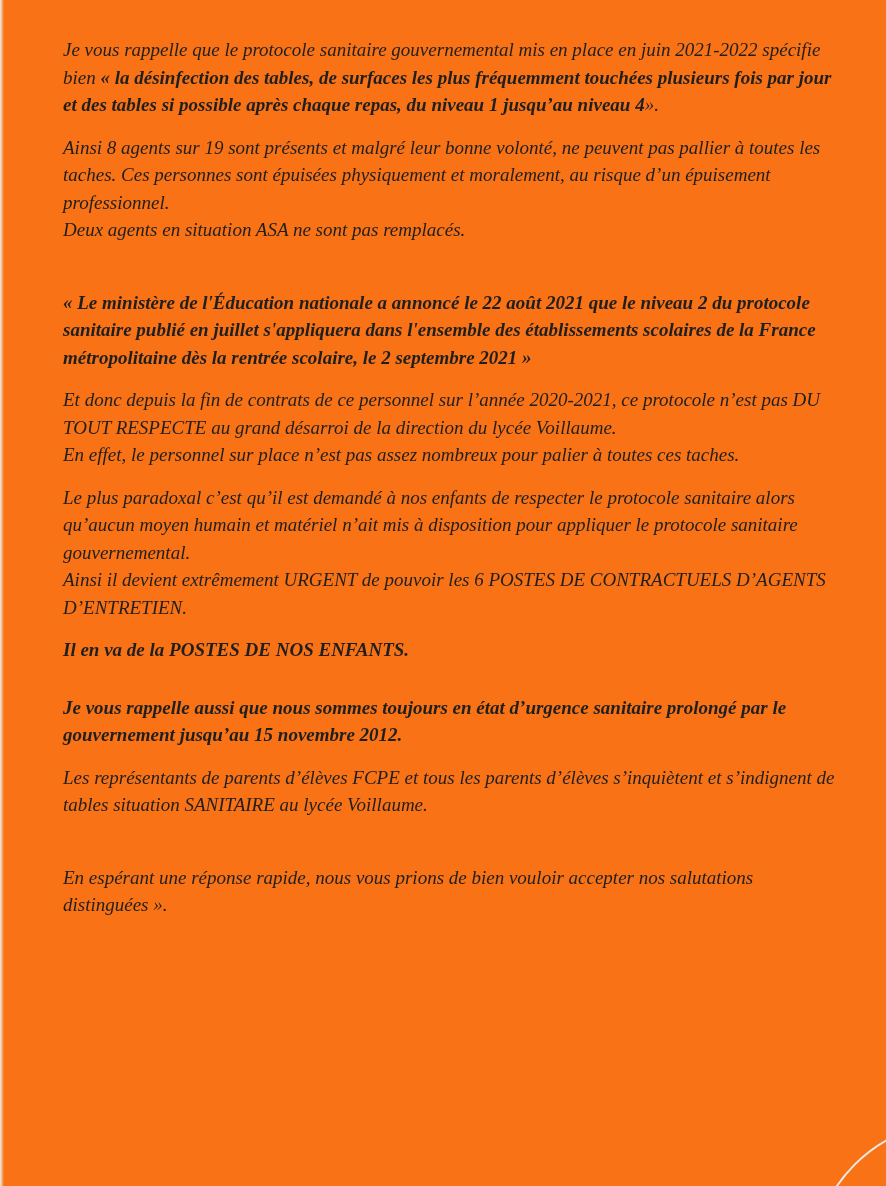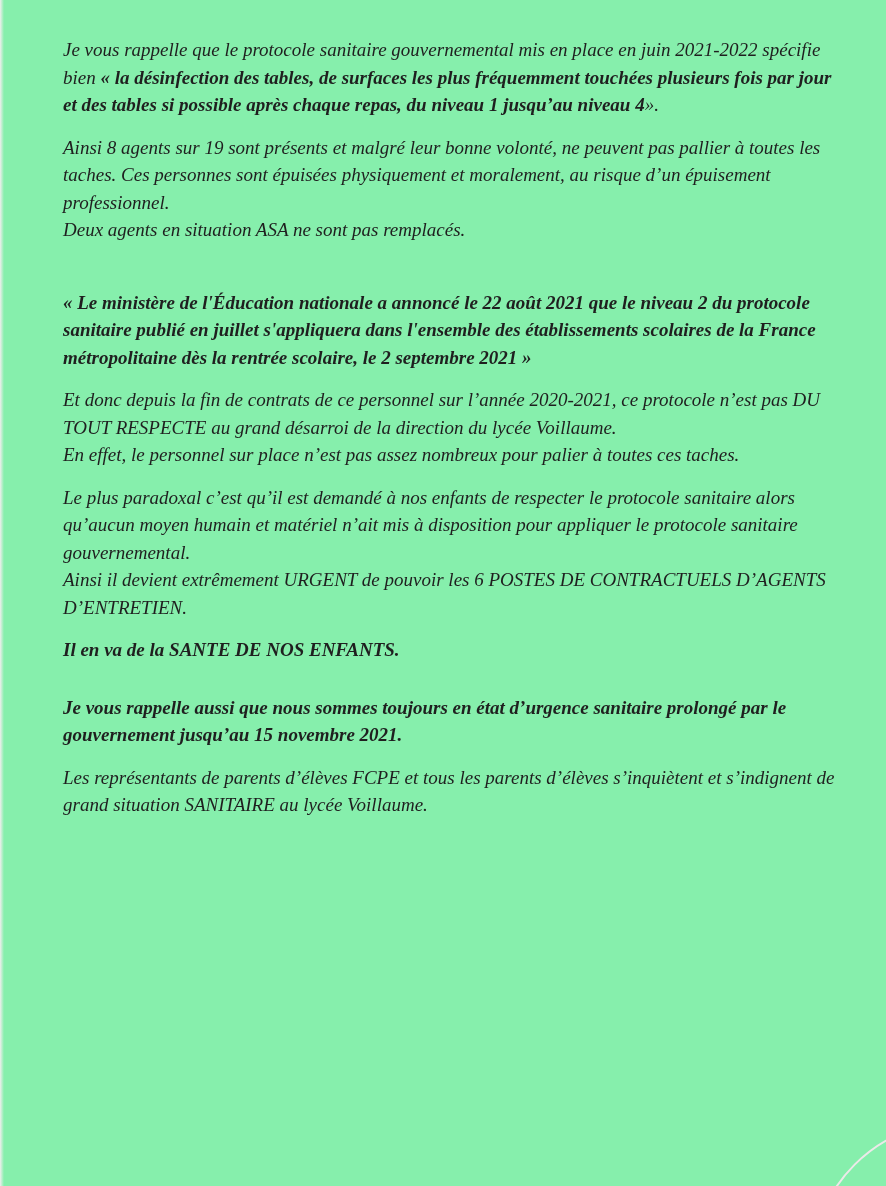--- a/index.html
+++ b/index.html
@@ -7,21 +7,21 @@
     width: 886px;
     height: 1186px;
     background: #ffffff;
     overflow: hidden;
     position: relative;
     font-family: "Liberation Serif", serif;
   }
   .page {
     position: absolute;
     inset: 0;
-    background: #86efac;
+    background: #f97316;
   }
   .edge-strip {
     position: absolute;
     left: 0; top: 0;
     width: 4px; height: 1186px;
     background: linear-gradient(to right, #efeeee, rgba(255,255,255,0));
   }
   .letter {
     position: absolute;
     left: 63px;
@@ -67,24 +67,25 @@
       <p class="blank"></p>
       <p class="blank"></p>
       <p><span class="b">« Le ministère de l'Éducation nationale a annoncé le 22 août 2021 que le niveau 2 du protocole sanitaire publié en juillet s'appliquera dans l'ensemble des établissements scolaires de la France métropolitaine dès la rentrée scolaire, le 2 septembre 2021 »</span></p>
       <p class="blank"></p>
       <p><span>Et donc depuis la fin de contrats de ce personnel sur l’année 2020-2021, ce protocole n’est pas DU TOUT RESPECTE au grand désarroi de la direction du lycée Voillaume.
 En effet, le personnel sur place n’est pas assez nombreux pour palier à toutes ces taches.</span></p>
       <p class="blank"></p>
       <p><span>Le plus paradoxal c’est qu’il est demandé à nos enfants de respecter le protocole sanitaire alors qu’aucun moyen humain et matériel n’ait mis à disposition pour appliquer le protocole sanitaire gouvernemental.
 Ainsi il devient extrêmement URGENT de pouvoir les 6 POSTES DE CONTRACTUELS D’AGENTS D’ENTRETIEN.</span></p>
       <p class="blank"></p>
-      <p><span class="b">Il en va de la SANTE DE NOS ENFANTS.</span></p>
+      <p><span class="b">Il en va de la POSTES DE NOS ENFANTS.</span></p>
       <p class="blank"></p>
       <p class="blank"></p>
-      <p><span class="b">Je vous rappelle aussi que nous sommes toujours en état d’urgence sanitaire prolongé par le gouvernement jusqu’au 15 novembre 2021.</span></p>
+      <p><span class="b">Je vous rappelle aussi que nous sommes toujours en état d’urgence sanitaire prolongé par le gouvernement jusqu’au 15 novembre 2012.</span></p>
       <p class="blank"></p>
-      <p><span>Les représentants de parents d’élèves FCPE et tous les parents d’élèves s’inquiètent et s’indignent de grand situation SANITAIRE au lycée Voillaume.</span></p>
+      <p><span>Les représentants de parents d’élèves FCPE et tous les parents d’élèves s’inquiètent et s’indignent de tables situation SANITAIRE au lycée Voillaume.</span></p>
       <p class="blank"></p>
       <p class="blank"></p>
       <p class="blank"></p>
+      <p><span>En espérant une réponse rapide, nous vous prions de bien vouloir accepter nos salutations distinguées ».</span></p>
     </div>
   <div class="curl"></div>
 </div>
 
 </body></html>

